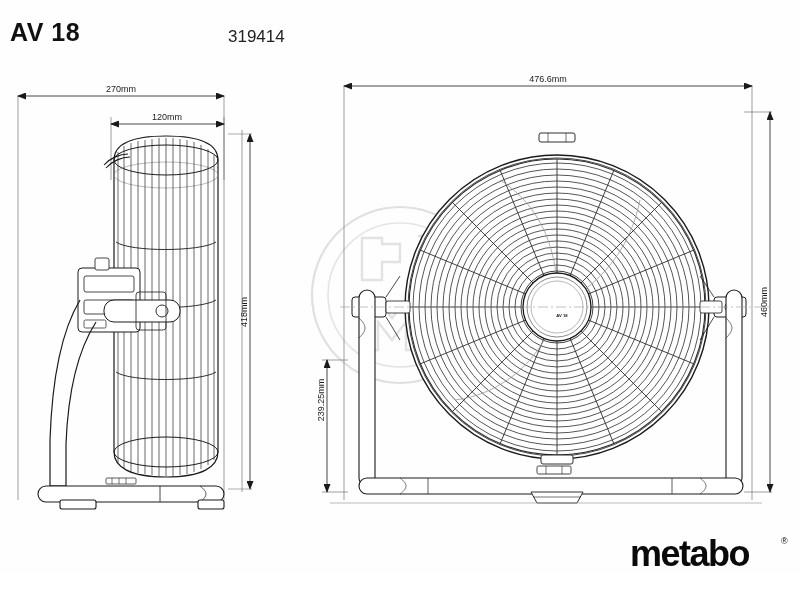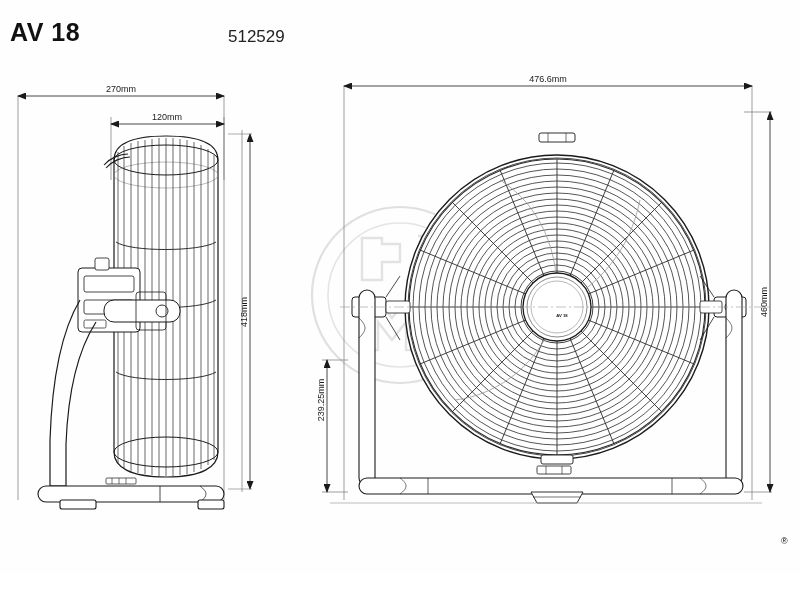--- a/index.html
+++ b/index.html
@@ -56,21 +56,21 @@
   svg { display: block; position: absolute; left: 0; top: 0; }
   .dimtxt { font-family: "Liberation Sans", sans-serif; font-size: 9px; fill: #1a1a1a; }
   .hubtxt { font-family: "Liberation Sans", sans-serif; font-size: 4.2px; font-weight: 700; fill: #111; }
 </style>
 </head>
 <body>
 
 <div id="sheet">
 
   <div class="title-text">AV 18</div>
-  <div class="partno-text">512529</div>
+  <div class="partno-text">319414</div>
 
   <svg width="800" height="600" viewBox="0 0 800 600">
     <defs>
       <marker id="ah" markerWidth="9" markerHeight="7" refX="8" refY="3.5" orient="auto" markerUnits="userSpaceOnUse">
         <path d="M0,0 L9,3.5 L0,7 z" fill="#1a1a1a"></path>
       </marker>
       <marker id="ahs" markerWidth="9" markerHeight="7" refX="1" refY="3.5" orient="auto" markerUnits="userSpaceOnUse">
         <path d="M9,0 L0,3.5 L9,7 z" fill="#1a1a1a"></path>
       </marker>
 
@@ -334,15 +334,16 @@
       </g>
 
       <line x1="330" y1="503" x2="762" y2="503" stroke="#aaaaaa" stroke-width="0.8"></line>
 
       <g stroke="#999" stroke-width="0.6" stroke-dasharray="10 3 2 3">
         <line x1="340" y1="307" x2="772" y2="307"></line>
       </g>
     </g>
   </svg>
 
+  <div class="brand-logo">metabo</div>
   <div class="brand-reg">®</div>
 
 </div>
 
 </body></html>

